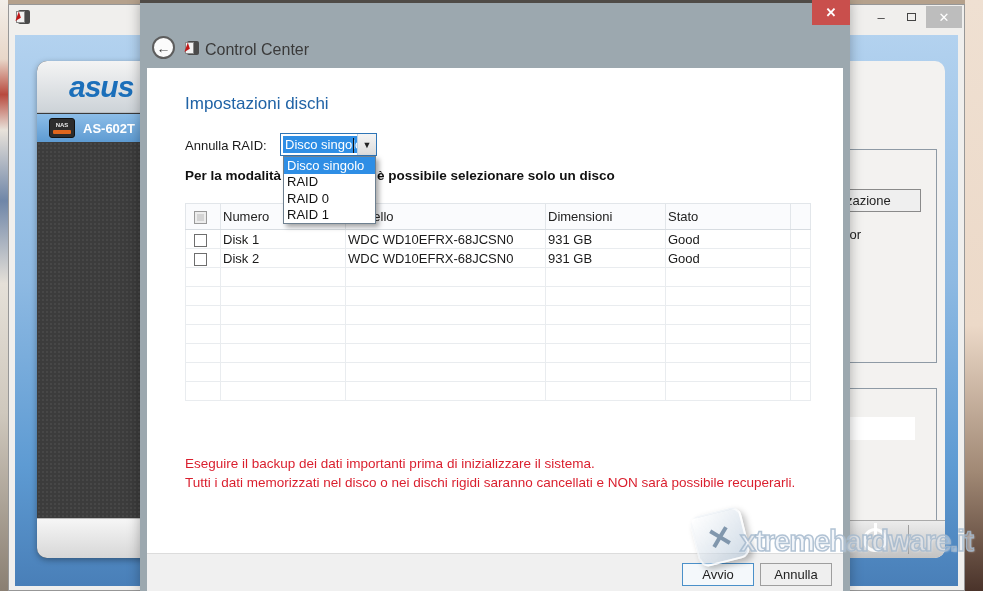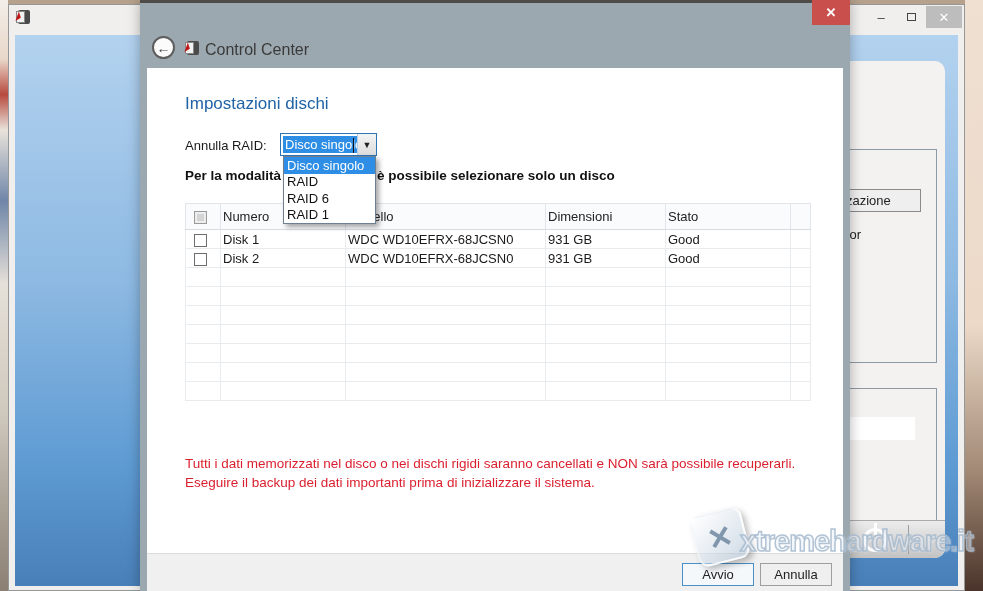--- a/index.html
+++ b/index.html
@@ -146,20 +146,34 @@
       <div class="caption-buttons">
         <div class="cap-btn">–</div>
         <div class="cap-btn">
             <span class="max-glyph"></span>
           </div>
         <div class="cap-btn close">✕</div>
       </div>
     </div>
 
     <div class="blue-panel">
+      <div class="left-card">
+        <div class="card-header">
+          <span class="asus-logo">asus</span>
+        </div>
+        <div class="device-row">
+          <span class="nas-icon">
+            <span class="nas-txt">NAS</span>
+            <span class="nas-bar"></span>
+          </span>
+          <span class="device-name">AS-602T</span>
+        </div>
+        <div class="device-list"></div>
+        <div class="card-footer"></div>
+      </div>
 
       <div class="right-card">
         <div class="groupbox1"></div>
         <div class="partial-button">zazione</div>
         <div class="partial-text">sor</div>
         <div class="groupbox2"></div>
         <div class="partial-input"></div>
         <div class="power-bar">
           <span class="power-icon"></span>
           <span class="power-divider"></span>
@@ -186,21 +200,21 @@
         <div class="combo-textarea">Disco singolo</div>
         <span class="combo-caret"></span>
         <div class="combo-arrow">▼</div>
       </div>
 
       <div class="mode-message">Per la modalità Disco singolo è possibile selezionare solo un disco</div>
 
       <div class="combo-list">
         <div class="combo-item selected">Disco singolo</div>
         <div class="combo-item">RAID</div>
-        <div class="combo-item">RAID 6</div>
+        <div class="combo-item">RAID 0</div>
         <div class="combo-item">RAID 1</div>
       </div>
 
       <table class="disk-table">
         <colgroup>
             <col class="c0">
             <col class="c1">
             <col class="c2">
             <col class="c3">
             <col class="c4">
@@ -286,22 +300,22 @@
               <td></td>
               <td></td>
               <td></td>
               <td></td>
               <td></td>
             </tr>
         </tbody>
       </table>
 
       <div class="warning">
+        <div>Eseguire il backup dei dati importanti prima di inizializzare il sistema.</div>
         <div>Tutti i dati memorizzati nel disco o nei dischi rigidi saranno cancellati e NON sarà possibile recuperarli.</div>
-        <div>Eseguire il backup dei dati importanti prima di inizializzare il sistema.</div>
       </div>
     </div>
 
     <div class="dlg-footer">
       <div class="btn btn-start">Avvio</div>
       <div class="btn btn-cancel">Annulla</div>
     </div>
   </div>
 
   <div class="watermark">

